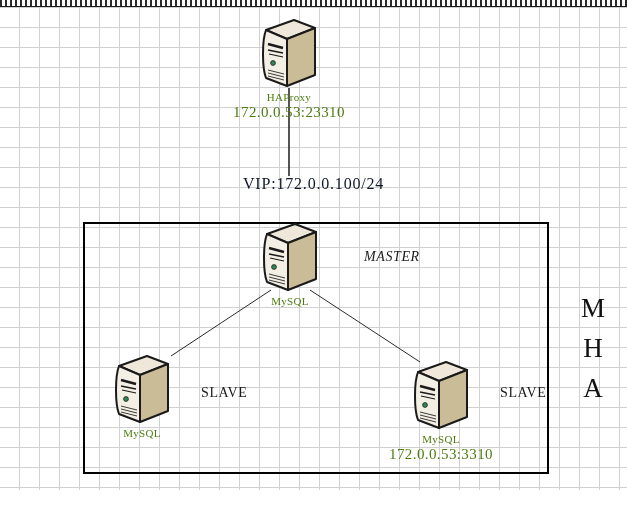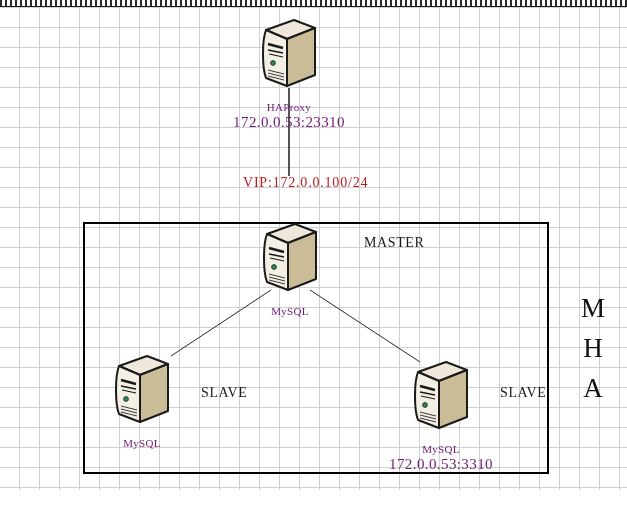--- a/index.html
+++ b/index.html
@@ -81,23 +81,23 @@
   }
 
   .server-icon {
     width: 62px;
     height: 70px;
     margin: 0 auto;
     display: block;
   }
 
   .caption {
-    margin-top: 12px;
+    margin-top: 2px;
     line-height: 15px;
-    color: #701a75;
+    color: #4d7c0f;
     white-space: nowrap;
   }
   .caption .role {
     display: block;
     font-size: 11px;
     letter-spacing: 0.3px;
   }
   .caption .addr {
     display: block;
     font-size: 15px;
@@ -110,23 +110,23 @@
     font-size: 14px;
     color: #1b1b1b;
     letter-spacing: 0.6px;
     white-space: nowrap;
   }
 
   #vip-label {
     position: absolute;
     left: 243px;
     top: 175px;
-    font-size: 14px;
+    font-size: 16px;
     letter-spacing: 0.8px;
-    color: #b91c1c;
+    color: #0f172a;
     white-space: nowrap;
   }
 
   #mha-title {
     position: absolute;
     left: 578px;
     top: 288px;
     width: 30px;
     text-align: center;
     font-size: 27px;
@@ -187,21 +187,21 @@
       <circle cx="15" cy="45" r="2.4" fill="#2e8b57" stroke="#1a1a1a" stroke-width="0.8"></circle>
       <path d="M10,52 L26,56" stroke="#3b3b3b" stroke-width="1" fill="none"></path>
       <path d="M10,55 L26,59" stroke="#3b3b3b" stroke-width="1" fill="none"></path>
       <path d="M10,58 L26,62" stroke="#3b3b3b" stroke-width="1" fill="none"></path>
     </svg>
     <div class="caption">
       <span class="role">MySQL</span>
     </div>
   </div>
 
-  <div class="tag" style="left:364px; top:235px;">MASTER</div>
+  <div class="tag" style="left:364px; top:249px;font-style:italic;">MASTER</div>
 
   <div class="node" id="node-slave-left" style="left:67px; top:354px;">
     <svg class="server-icon" viewBox="0 0 62 70" xmlns="http://www.w3.org/2000/svg">
       <polygon points="8,12 36,2 57,10 29,21" fill="#efe8da" stroke="#1a1a1a" stroke-width="2" stroke-linejoin="round"></polygon>
       <polygon points="29,21 57,10 57,57 29,68" fill="#c9bc96" stroke="#1a1a1a" stroke-width="2" stroke-linejoin="round"></polygon>
       <path d="M8,12 C4,22 4,50 8,60 L29,68 L29,21 Z" fill="#f4efe4" stroke="#1a1a1a" stroke-width="2" stroke-linejoin="round"></path>
       <path d="M10,26 L25,30" stroke="#1a1a1a" stroke-width="2.4" fill="none"></path>
       <path d="M10,32 L25,35" stroke="#1a1a1a" stroke-width="1.6" fill="none"></path>
       <path d="M11,36 L25,39" stroke="#1a1a1a" stroke-width="1.2" fill="none"></path>
       <circle cx="15" cy="45" r="2.4" fill="#2e8b57" stroke="#1a1a1a" stroke-width="0.8"></circle>

